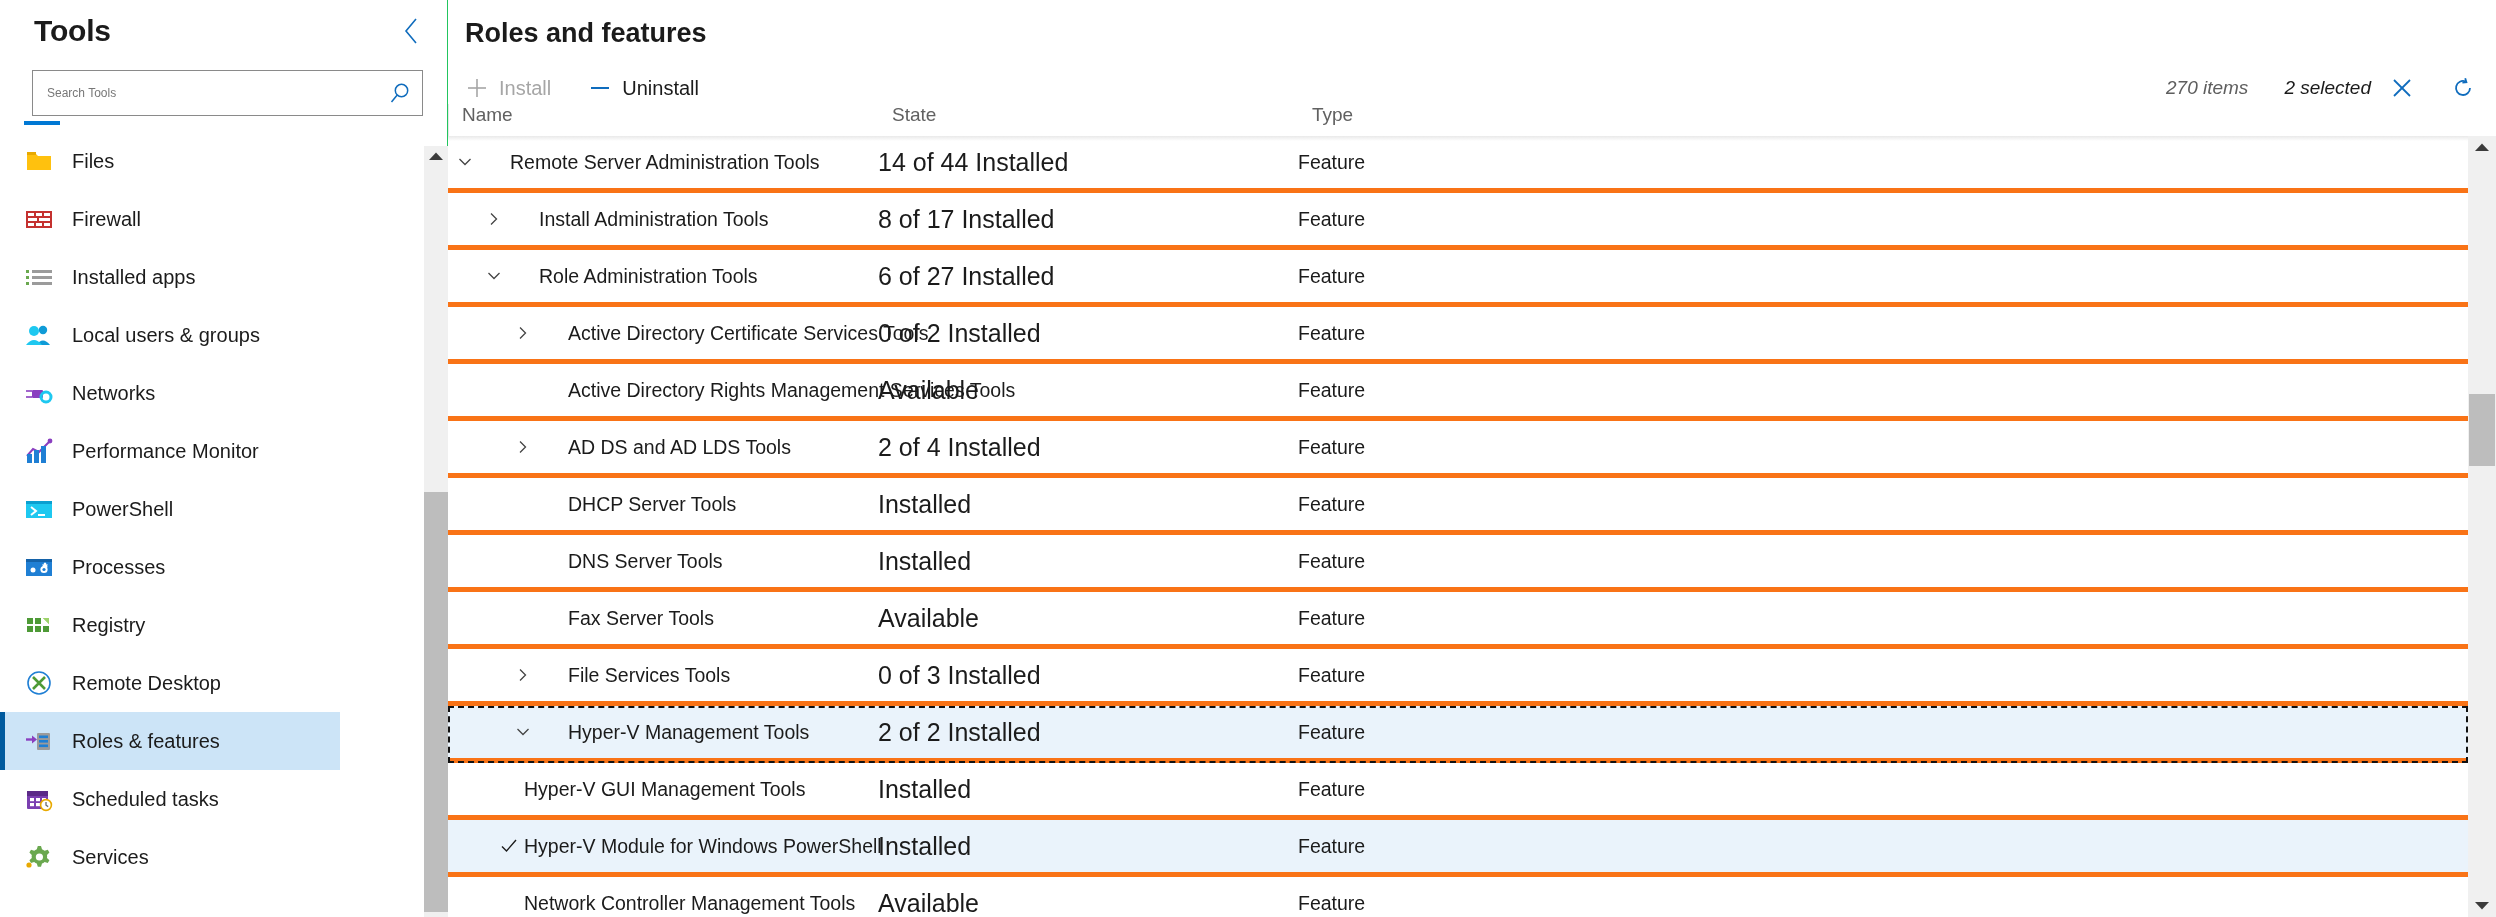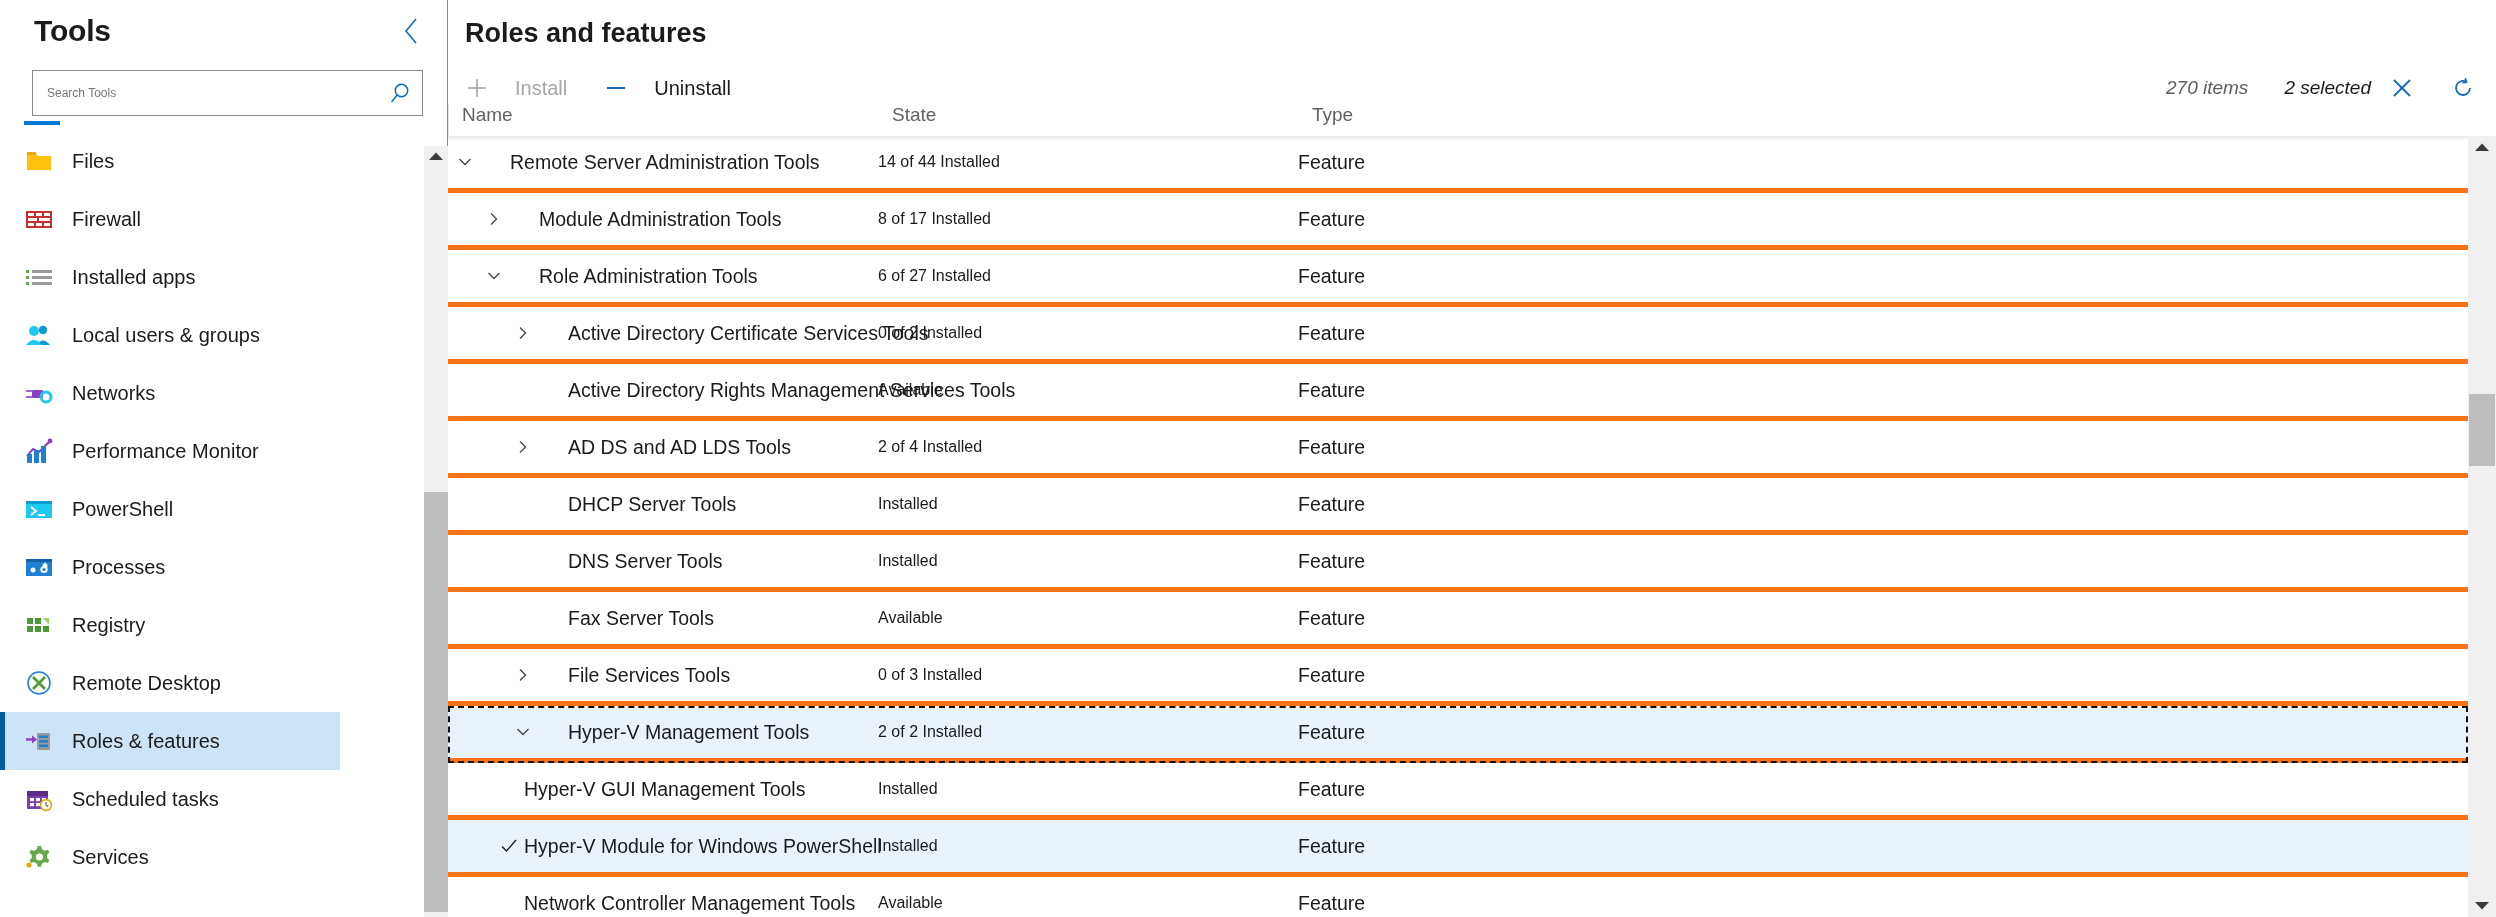--- a/index.html
+++ b/index.html
@@ -176,21 +176,21 @@
     left: 14px;
     top: 70px;
     height: 36px;
     display: flex;
     align-items: center;
     gap: 30px;
   }
   .tb-btn {
     display: flex;
     align-items: center;
-    gap: 27px;
+    gap: 11px;
     height: 36px;
     padding: 0 4px;
     cursor: pointer;
     white-space: nowrap;
   }
   .tb-btn.disabled { cursor: default; }
   .tb-btn .tb-ico {
     width: 22px; height: 22px;
     display: flex; align-items: center; justify-content: center;
   }
@@ -306,21 +306,21 @@
     margin-right: 2px;
   }
   .check-mark.empty { visibility: hidden; }
   .name-text {
     font-size: 19.5px;
     color: #1b1b1b;
     white-space: nowrap;
   }
   .cell-state {
     width: 420px; flex: 0 0 420px;
-    font-size: 16px;
+    font-size: 25px;
     color: #1b1b1b;
     white-space: nowrap;
   }
   .cell-type {
     flex: 1 1 auto;
     font-size: 19.5px;
     color: #1b1b1b;
     white-space: nowrap;
   }
   .indent-0 { padding-left: 0px; }
@@ -648,21 +648,21 @@
               <span class="twisty">
                 <svg width="18" height="18" viewBox="0 0 18 18">
                   <path d="M6 3.5 L11.5 9 L6 14.5" fill="none" stroke="#444" stroke-width="1.3"></path>
                 </svg>
               </span>
               <span class="check-mark empty">
                 <svg width="20" height="20" viewBox="0 0 20 20">
                   <path d="M3 10.5 L7.5 15 L17 4" fill="none" stroke="#1b1b1b" stroke-width="1.4"></path>
                 </svg>
               </span>
-              <span class="name-text">Module Administration Tools</span>
+              <span class="name-text">Install Administration Tools</span>
             </div>
             <div class="cell-state">8 of 17 Installed</div>
             <div class="cell-type">Feature</div>
           </div>
           <div class="row">
             <div class="cell-name indent-1">
               <span class="twisty">
                 <svg width="18" height="18" viewBox="0 0 18 18">
                   <path d="M3.5 6 L9 11.5 L14.5 6" fill="none" stroke="#444" stroke-width="1.3"></path>
                 </svg>

